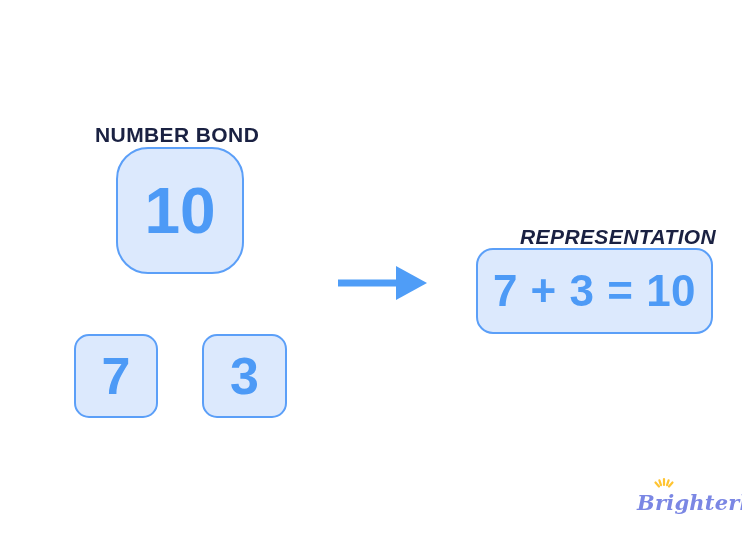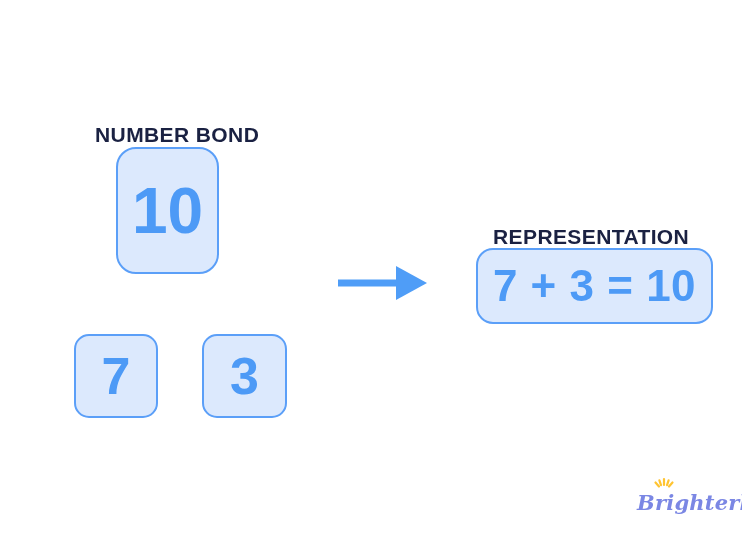--- a/index.html
+++ b/index.html
@@ -18,55 +18,55 @@
   .heading {
     position: absolute;
     font-weight: bold;
     font-size: 21px;
     letter-spacing: 0.4px;
     color: var(--heading-navy);
     white-space: nowrap;
     margin-top: 42px;
   }
   #title-number-bond { left: 95px; top: 81px; }
-  #title-representation { left: 493px; top: 183px; }
+  #title-representation { left: 520px; top: 183px; font-style: italic; }
 
   .bond-box {
     position: absolute;
     box-sizing: border-box;
     background: var(--box-fill);
     border: 2.5px solid var(--box-border);
     display: flex;
     align-items: center;
     justify-content: center;
     color: var(--number-blue);
     font-weight: bold;
     line-height: 1;
   }
   #box-whole {
     left: 116px; top: 147px;
-    width: 103px; height: 127px;
-    border-radius: 20px;
+    width: 128px; height: 127px;
+    border-radius: 32px;
     font-size: 64px;
   }
   #box-part-1 {
     left: 74px; top: 334px;
     width: 84px; height: 84px;
     border-radius: 15px;
     font-size: 52px;
   }
   #box-part-2 {
     left: 202px; top: 334px;
     width: 85px; height: 84px;
     border-radius: 15px;
     font-size: 52px;
   }
   #box-equation {
     left: 476px; top: 248px;
-    width: 237px; height: 76px;
+    width: 237px; height: 86px;
     border-radius: 17px;
     font-size: 44px;
     letter-spacing: 0.5px;
     white-space: nowrap;
   }
 
   .arrow-svg {
     position: absolute;
     left: 334px; top: 263px;
   }

